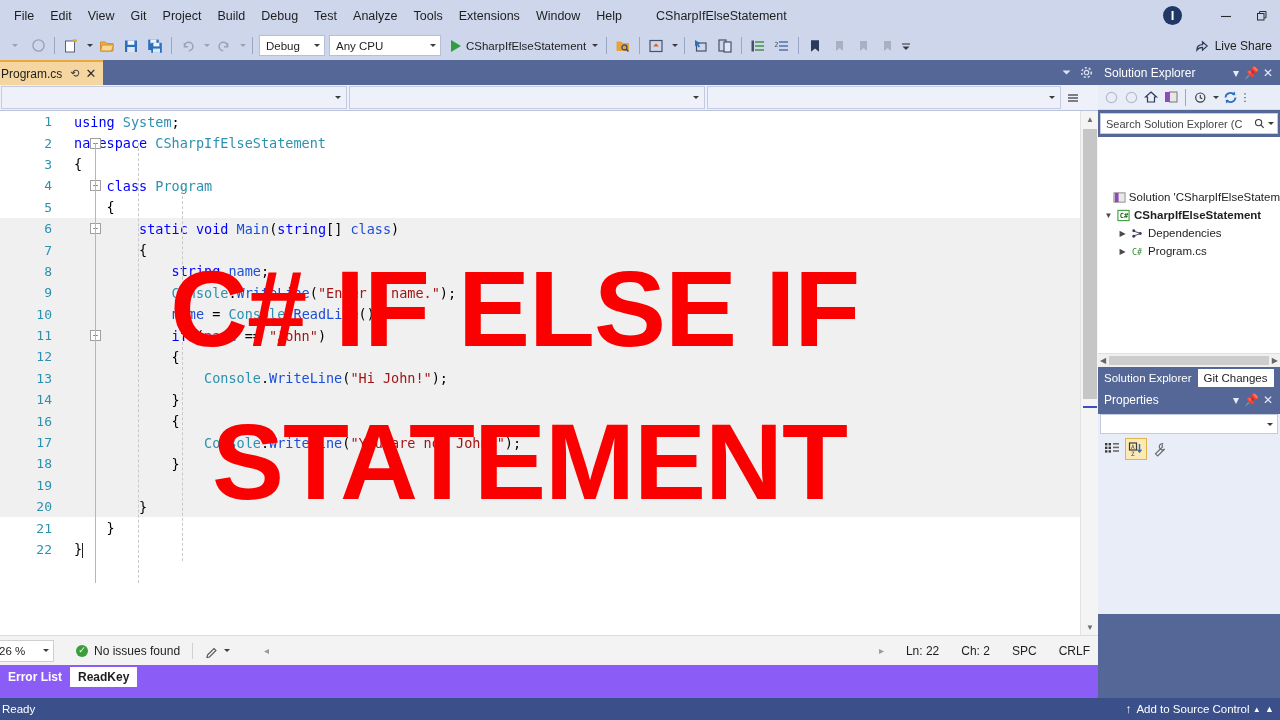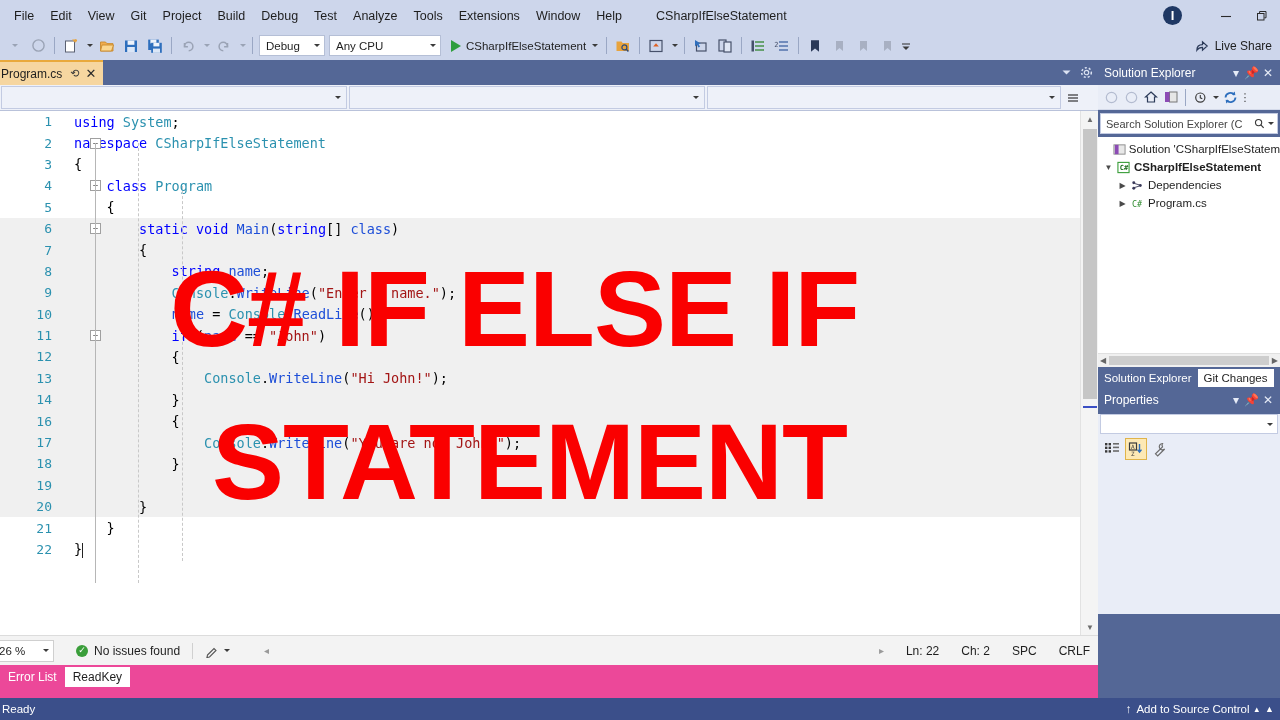--- a/index.html
+++ b/index.html
@@ -246,21 +246,22 @@
     display: flex; align-items: center; justify-content: flex-end; padding-right: 4px; font-size: 11px;
   }
   .props-toolbar { height: 26px; display: flex; align-items: center; padding: 0 3px; gap: 2px; }
   .pt-btn { width: 22px; height: 22px; display:flex; align-items:center; justify-content:center; }
   .pt-btn.active { background: #fde9b5; border: 1px solid #e0b44a; }
   .props-fill { background: #e9edf7; }
 
   
   .bottom-strip {
     position: absolute; left: 0; top: 665px; width: 1098px; height: 35px;
-    background: #ec4899;
+    background: #8b5cf6;
+    font-weight: bold;
   }
   .bp-row { display: flex; align-items: flex-end; height: 22px; padding-top: 1px; }
   .bp-tab {
     font-size: 12px; padding: 3px 8px; color: #ffffff; white-space: nowrap;
   }
   .bp-tab.active { background: #ffffff; color: #1e1e1e; }
   .bottom-right-fill {
     position: absolute; left: 1098px; top: 665px; width: 182px; height: 35px;
     background: #546796;
   }
@@ -660,21 +661,21 @@
     <div class="se-search">
       <span class="ph">Search Solution Explorer (C</span>
       <svg width="11" height="11" viewBox="0 0 12 12">
         <circle cx="5" cy="5" r="3.4" fill="none" stroke="#3a3a3a" stroke-width="1.2"></circle>
         <line x1="7.5" y1="7.5" x2="10.5" y2="10.8" stroke="#3a3a3a" stroke-width="1.3"></line>
       </svg>
       <div class="caret" style="margin-left:3px"></div>
     </div>
 
     <div class="se-tree" style="height:216px" id="se-tree">
-        <div class="tree-row" style="padding-left: 8px;">
+        <div class="tree-row" style="padding-left: 8px; margin-top: 48px;">
           <span class="tw"></span>
           <span class="ticon">
             <svg width="13" height="13" viewBox="0 0 14 14">
               <rect x="1" y="2" width="12" height="10" fill="#e8e8e8" stroke="#8a8a8a" stroke-width="1"></rect>
               <path d="M2 2 h4 v10 h-4z" fill="#8c4bb5"></path>
             </svg>
           </span>
           <span>Solution 'CSharpIfElseStatem</span>
         </div>
         <div class="tree-row sel" style="padding-left: 4px;">

